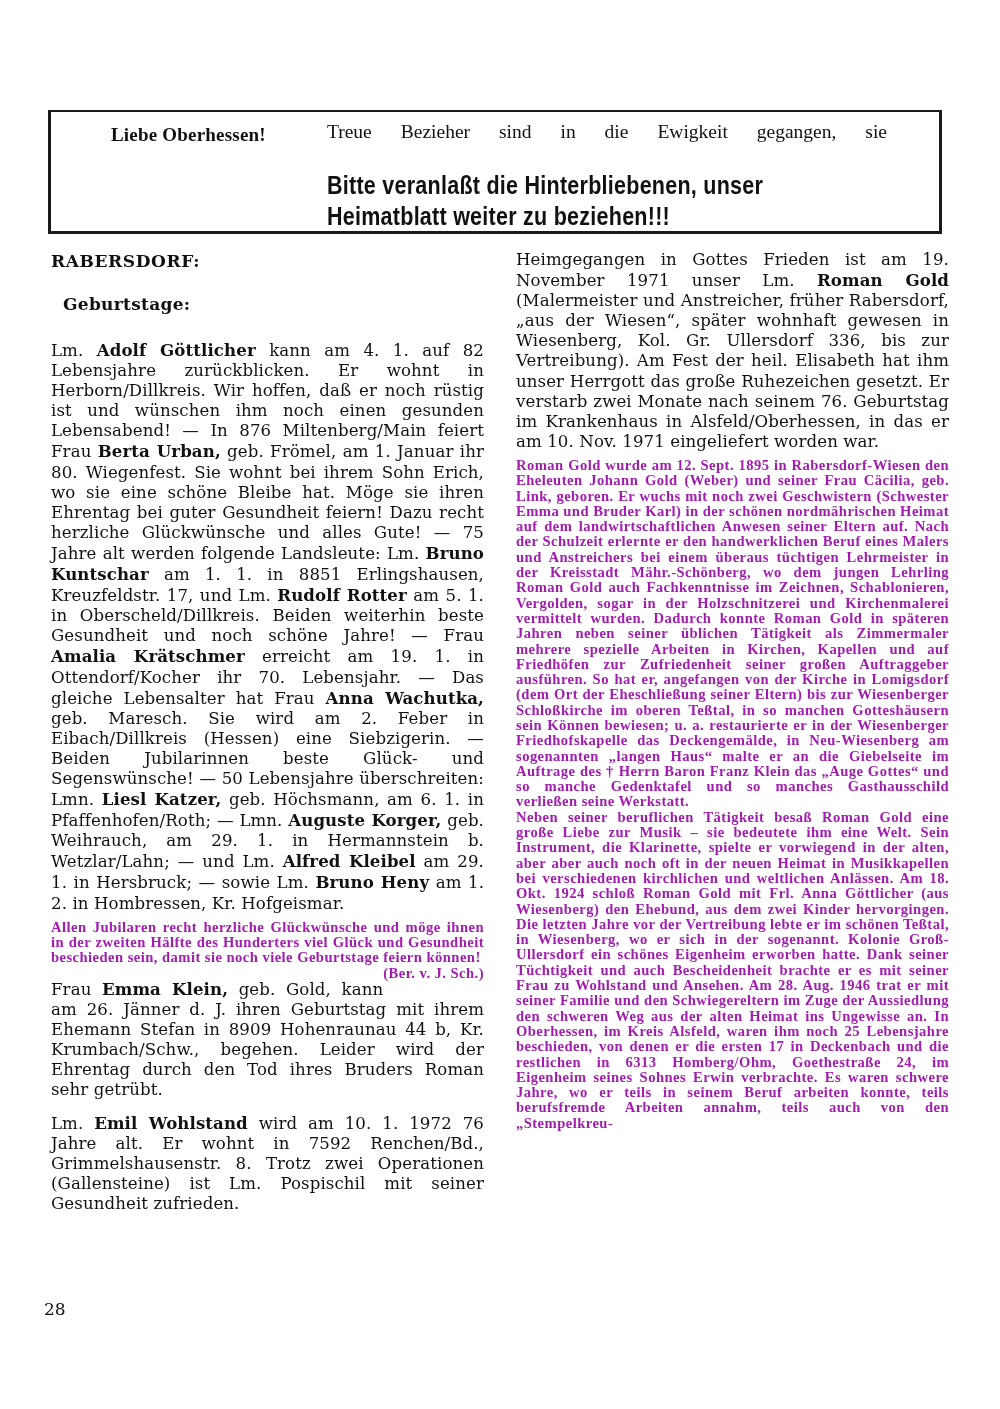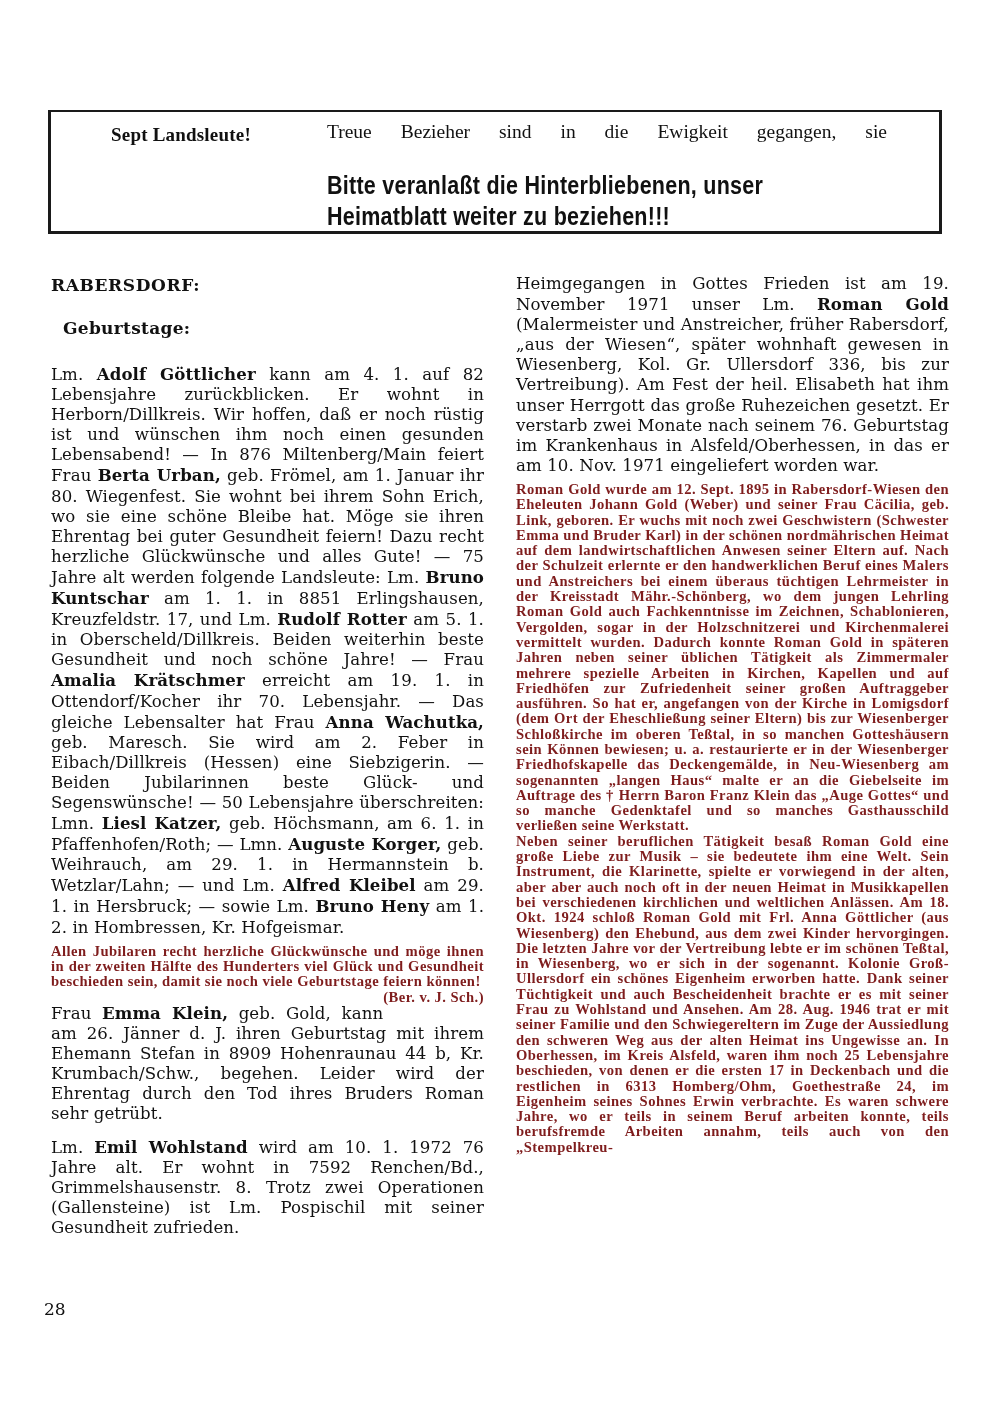--- a/index.html
+++ b/index.html
@@ -24,50 +24,50 @@
     position: absolute; left: 276px; top: 31px;
     font-family: "Liberation Serif", serif; font-size: 19.5px; line-height: 20px; word-spacing: 2px;
   }
   .notice-appeal {
     position: absolute; left: 276px; top: 58px; width: 560px;
     font-family: "Liberation Sans", sans-serif; font-weight: bold; font-size: 25px; line-height: 31px;
     transform: scaleX(0.86); transform-origin: left top; letter-spacing: 0.3px;
   }
   .notice-appeal span { display: block; white-space: nowrap; }
 
-  .col { position: absolute; top: 274px; }
+  .col { position: absolute; top: 250px; }
   .col-left { left: 51px; width: 433px; }
   .col-right { left: 516px; width: 433px; }
 
   .place-heading { font-family: "DejaVu Serif", serif; font-weight: bold; font-size: 17px; letter-spacing: 0.6px; margin: 0; height: 32px; line-height: 22px; }
   .sub-heading { font-family: "DejaVu Serif", serif; font-weight: bold; font-size: 17px; letter-spacing: 0.3px; margin: 12px; height: 34px; line-height: 20px; }
 
   .big-text {
     font-family: "DejaVu Serif", serif; font-size: 16.6px; line-height: 20.1px;
     text-align: justify; margin: 0; letter-spacing: 0.1px;
   }
   .big-text b { font-weight: bold; }
   .small-text {
     font-family: "Liberation Serif", serif; font-size: 14.6px; line-height: 15.3px;
-    text-align: justify; margin: 0; letter-spacing: 0.45px; font-weight: bold; color: #7f1d1d;
+    text-align: justify; margin: 0; letter-spacing: 0.45px; font-weight: bold; color: #a21caf;
   }
   .gap-sm { height: 6px; }
   .gap-md { height: 13px; }
   .sig { float: right; }
 
   .page-number {
     position: absolute; left: 44px; top: 1299px;
     font-family: "DejaVu Serif", serif; font-size: 17px;
   }
 </style>
 </head>
 <body>
 
 <div class="notice-box">
-  <div class="notice-greeting">Sept Landsleute!</div>
+  <div class="notice-greeting">Liebe Oberhessen!</div>
   <div class="notice-line1">Treue Bezieher sind in die Ewigkeit gegangen, sie</div>
   <div class="notice-appeal">
     <span>Bitte veranlaßt die Hinterbliebenen, unser</span>
     <span>Heimatblatt weiter zu beziehen!!!</span>
   </div>
 </div>
 
 <div class="col col-left">
   <h2 class="place-heading">RABERSDORF:</h2>
   <h3 class="sub-heading">Geburtstage:</h3>

